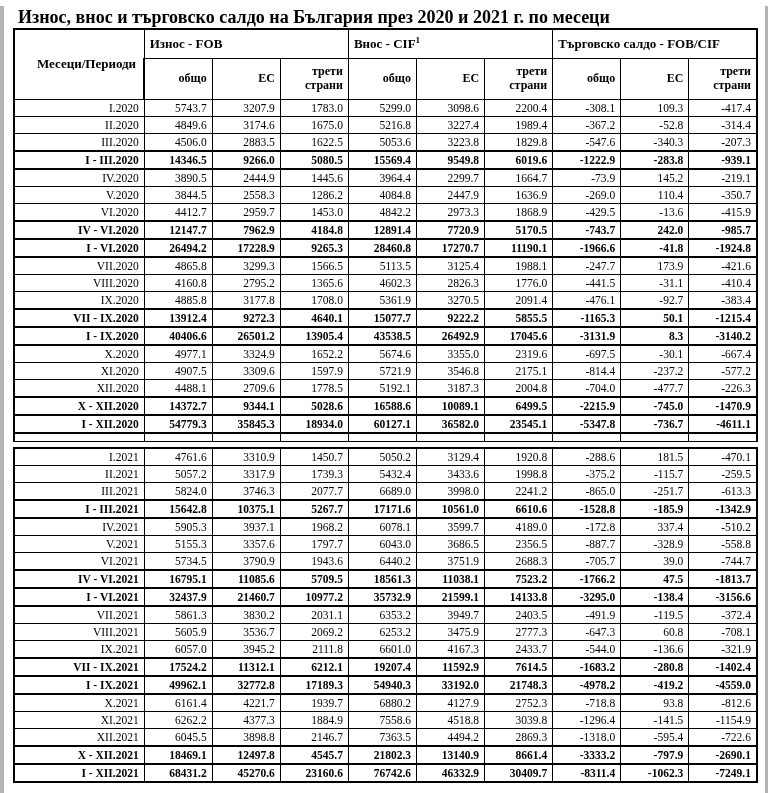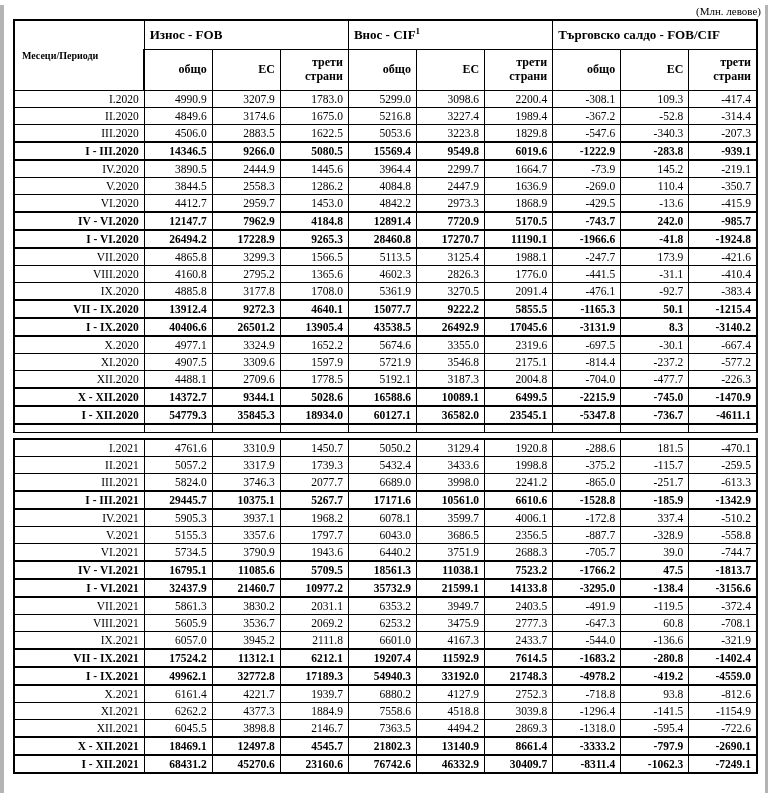--- a/index.html
+++ b/index.html
@@ -32,21 +32,21 @@
     border: 1px solid #000;
     padding: 0 5px;
     white-space: nowrap; overflow: hidden;
   }
   th:first-child, td:first-child { border-left-width: 2px; }
   th:last-child,  td:last-child  { border-right-width: 2px; }
 
   thead tr:first-child th { border-top-width: 2px; }
   th.month-head {
     text-align: left; vertical-align: middle;
-    font-size: 10px; font-weight: bold; padding-left: 7px;
+    font-size: 13px; font-weight: bold; padding-left: 22px;
   }
   th.group-head {
     text-align: left; vertical-align: middle;
     font-size: 13px; font-weight: bold; height: 29px;
   }
   th.group-head sup { font-size: 9px; }
   th.sub-head {
     text-align: right; vertical-align: middle;
     font-size: 12px; font-weight: bold;
     height: 41px; line-height: 1.15;
@@ -68,22 +68,22 @@
 
   .edge { position: absolute; background: #b4b4b4; }
   .edge-left   { left: 0; top: 0; width: 4px; height: 793px; }
   .edge-right  { right: 0; top: 0; width: 3px; height: 793px; }
 </style>
 </head>
 <body>
 
 <div class="page">
 
-
-  <div class="unit-note">(Млн. левове)</div>
+  <h1 class="title">Износ, внос и търговско салдо на България през 2020 и 2021 г. по месеци</h1>
+
 
   <table class="trade">
     <colgroup>
       <col class="c-month">
       <col class="c-val">
         <col class="c-val">
         <col class="c-val">
       <col class="c-val">
         <col class="c-val">
         <col class="c-val">
@@ -106,21 +106,21 @@
         <th class="sub-head">ЕС</th>
         <th class="sub-head">трети страни</th>
         <th class="sub-head">общо</th>
         <th class="sub-head">ЕС</th>
         <th class="sub-head">трети страни</th>
       </tr>
     </thead>
     <tbody id="table-body">
         <tr>
           <td>I.2020</td>
-          <td>4990.9</td>
+          <td>5743.7</td>
           <td>3207.9</td>
           <td>1783.0</td>
           <td>5299.0</td>
           <td>3098.6</td>
           <td>2200.4</td>
           <td>-308.1</td>
           <td>109.3</td>
           <td>-417.4</td>
         </tr>
         <tr>
@@ -385,38 +385,38 @@
           <td>2077.7</td>
           <td>6689.0</td>
           <td>3998.0</td>
           <td>2241.2</td>
           <td>-865.0</td>
           <td>-251.7</td>
           <td>-613.3</td>
         </tr>
         <tr class="summary">
           <td>I - III.2021</td>
-          <td>29445.7</td>
+          <td>15642.8</td>
           <td>10375.1</td>
           <td>5267.7</td>
           <td>17171.6</td>
           <td>10561.0</td>
           <td>6610.6</td>
           <td>-1528.8</td>
           <td>-185.9</td>
           <td>-1342.9</td>
         </tr>
         <tr>
           <td>IV.2021</td>
           <td>5905.3</td>
           <td>3937.1</td>
           <td>1968.2</td>
           <td>6078.1</td>
           <td>3599.7</td>
-          <td>4006.1</td>
+          <td>4189.0</td>
           <td>-172.8</td>
           <td>337.4</td>
           <td>-510.2</td>
         </tr>
         <tr>
           <td>V.2021</td>
           <td>5155.3</td>
           <td>3357.6</td>
           <td>1797.7</td>
           <td>6043.0</td>

